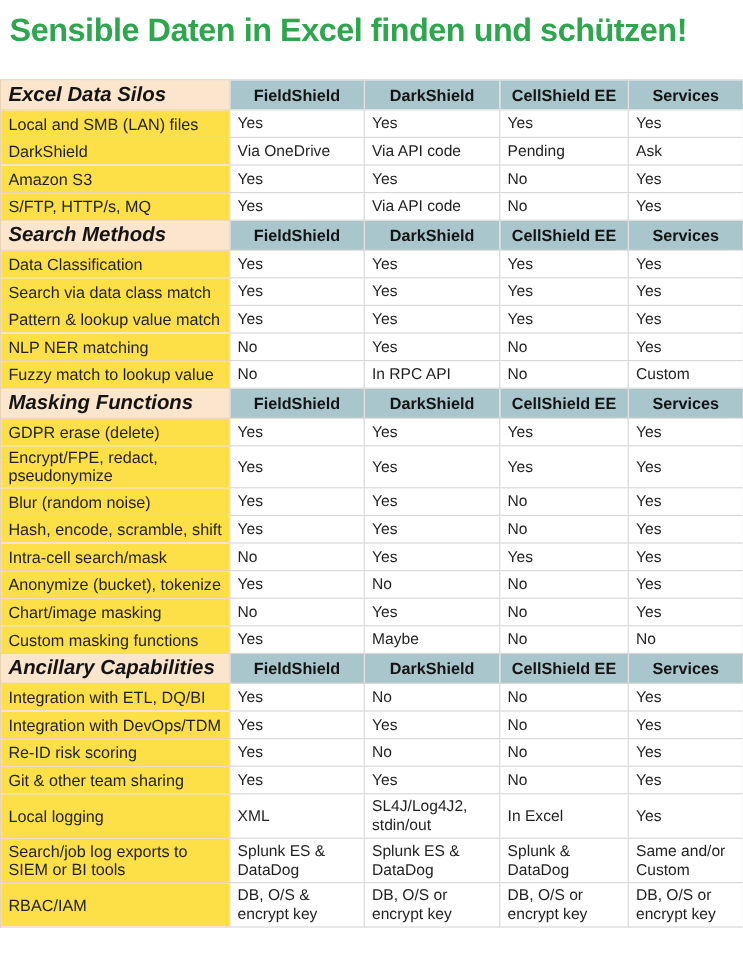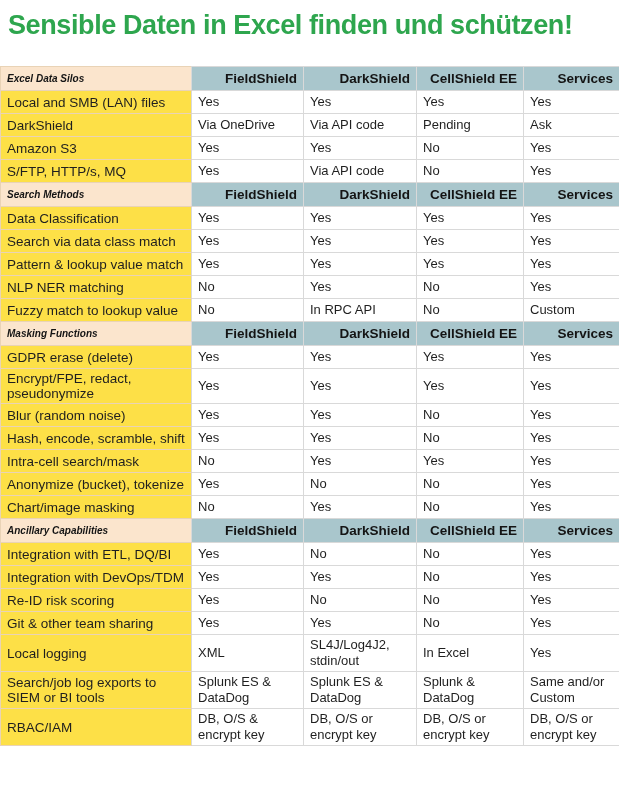--- a/index.html
+++ b/index.html
@@ -42,30 +42,30 @@
     border: 1px solid #d9d9d9;
     overflow: hidden;
   }
 
   
   tr.section-row td { height: 24px; }
   td.sec-label {
     background: #FBE5CD;
     font-weight: bold;
     font-style: italic;
-    font-size: 10px;
+    font-size: 17px;
     border-color: #e9d3b6;
     border-right-color: #d9d9d9;
     color: #141414;
   }
   td.sec-col {
     background: #A9C6CC;
     font-weight: bold;
     font-size: 13.5px;
-    text-align: right;
+    text-align: center;
     color: #141414;
   }
 
   
   tr.data-row td { height: 23px; }
   td.row-label {
     background: #fde047;
     font-size: 13.5px;
     border-color: #e9d3b6;
     border-right-color: #d9d9d9;
@@ -219,20 +219,27 @@
           <td class="cell">No</td>
           <td class="cell">Yes</td>
         </tr>
         <tr class="data-row">
           <td class="row-label">Chart/image masking</td>
           <td class="cell">No</td>
           <td class="cell">Yes</td>
           <td class="cell">No</td>
           <td class="cell">Yes</td>
         </tr>
+        <tr class="data-row">
+          <td class="row-label">Custom masking functions</td>
+          <td class="cell">Yes</td>
+          <td class="cell">Maybe</td>
+          <td class="cell">No</td>
+          <td class="cell">No</td>
+        </tr>
         <tr class="section-row">
           <td class="sec-label">Ancillary Capabilities</td>
           <td class="sec-col">FieldShield</td>
           <td class="sec-col">DarkShield</td>
           <td class="sec-col">CellShield EE</td>
           <td class="sec-col">Services</td>
         </tr>
         <tr class="data-row">
           <td class="row-label">Integration with ETL, DQ/BI</td>
           <td class="cell">Yes</td>

